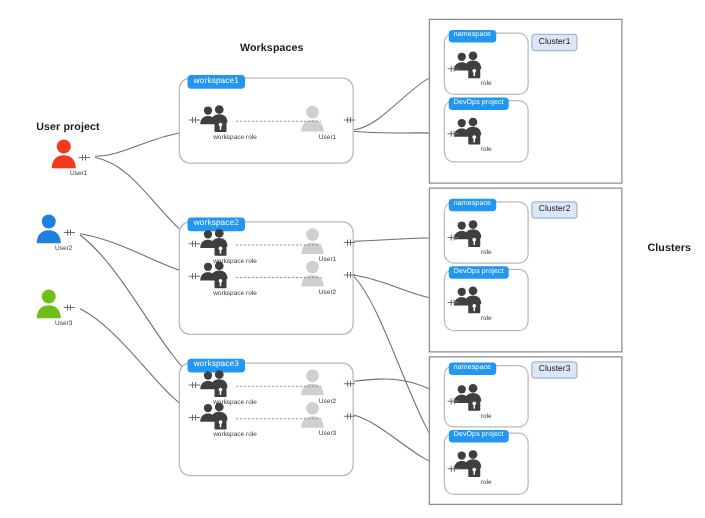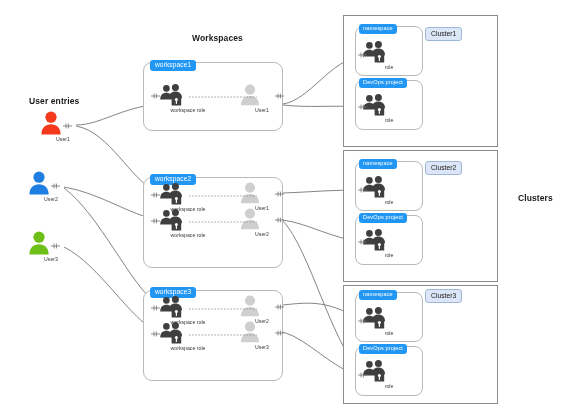--- a/index.html
+++ b/index.html
@@ -76,21 +76,21 @@
       <path d="M283,220 C310,224 330,238 363,242"></path>
 
       <path d="M283,221 C310,250 330,340 363,376"></path>
 
       <path d="M283,305 C310,302 330,300 363,322"></path>
 
       <path d="M283,332 C310,340 330,368 363,377"></path>
     </g>
   </svg>
 
-  <div class="heading" style="left:29px;top:96px;">User entries</div>
+  <div class="heading" style="left:29px;top:96px;">User project</div>
   <div class="heading" style="left:192px;top:33px;">Workspaces</div>
   <div class="heading" style="left:518px;top:193px;">Clusters</div>
 
   <div class="uentry" style="left:40px;top:111px;">
     <span class="glyph">
       <svg width="22" height="24" viewBox="0 0 22 24">
         <circle cx="11" cy="6.2" r="5.6" fill="#f4391c"></circle>
         <path d="M1.4,23.5 C1.4,16.6 5.6,13.2 11,13.2 C16.4,13.2 20.6,16.6 20.6,23.5 Z" fill="#f4391c"></path>
       </svg>
     </span>

